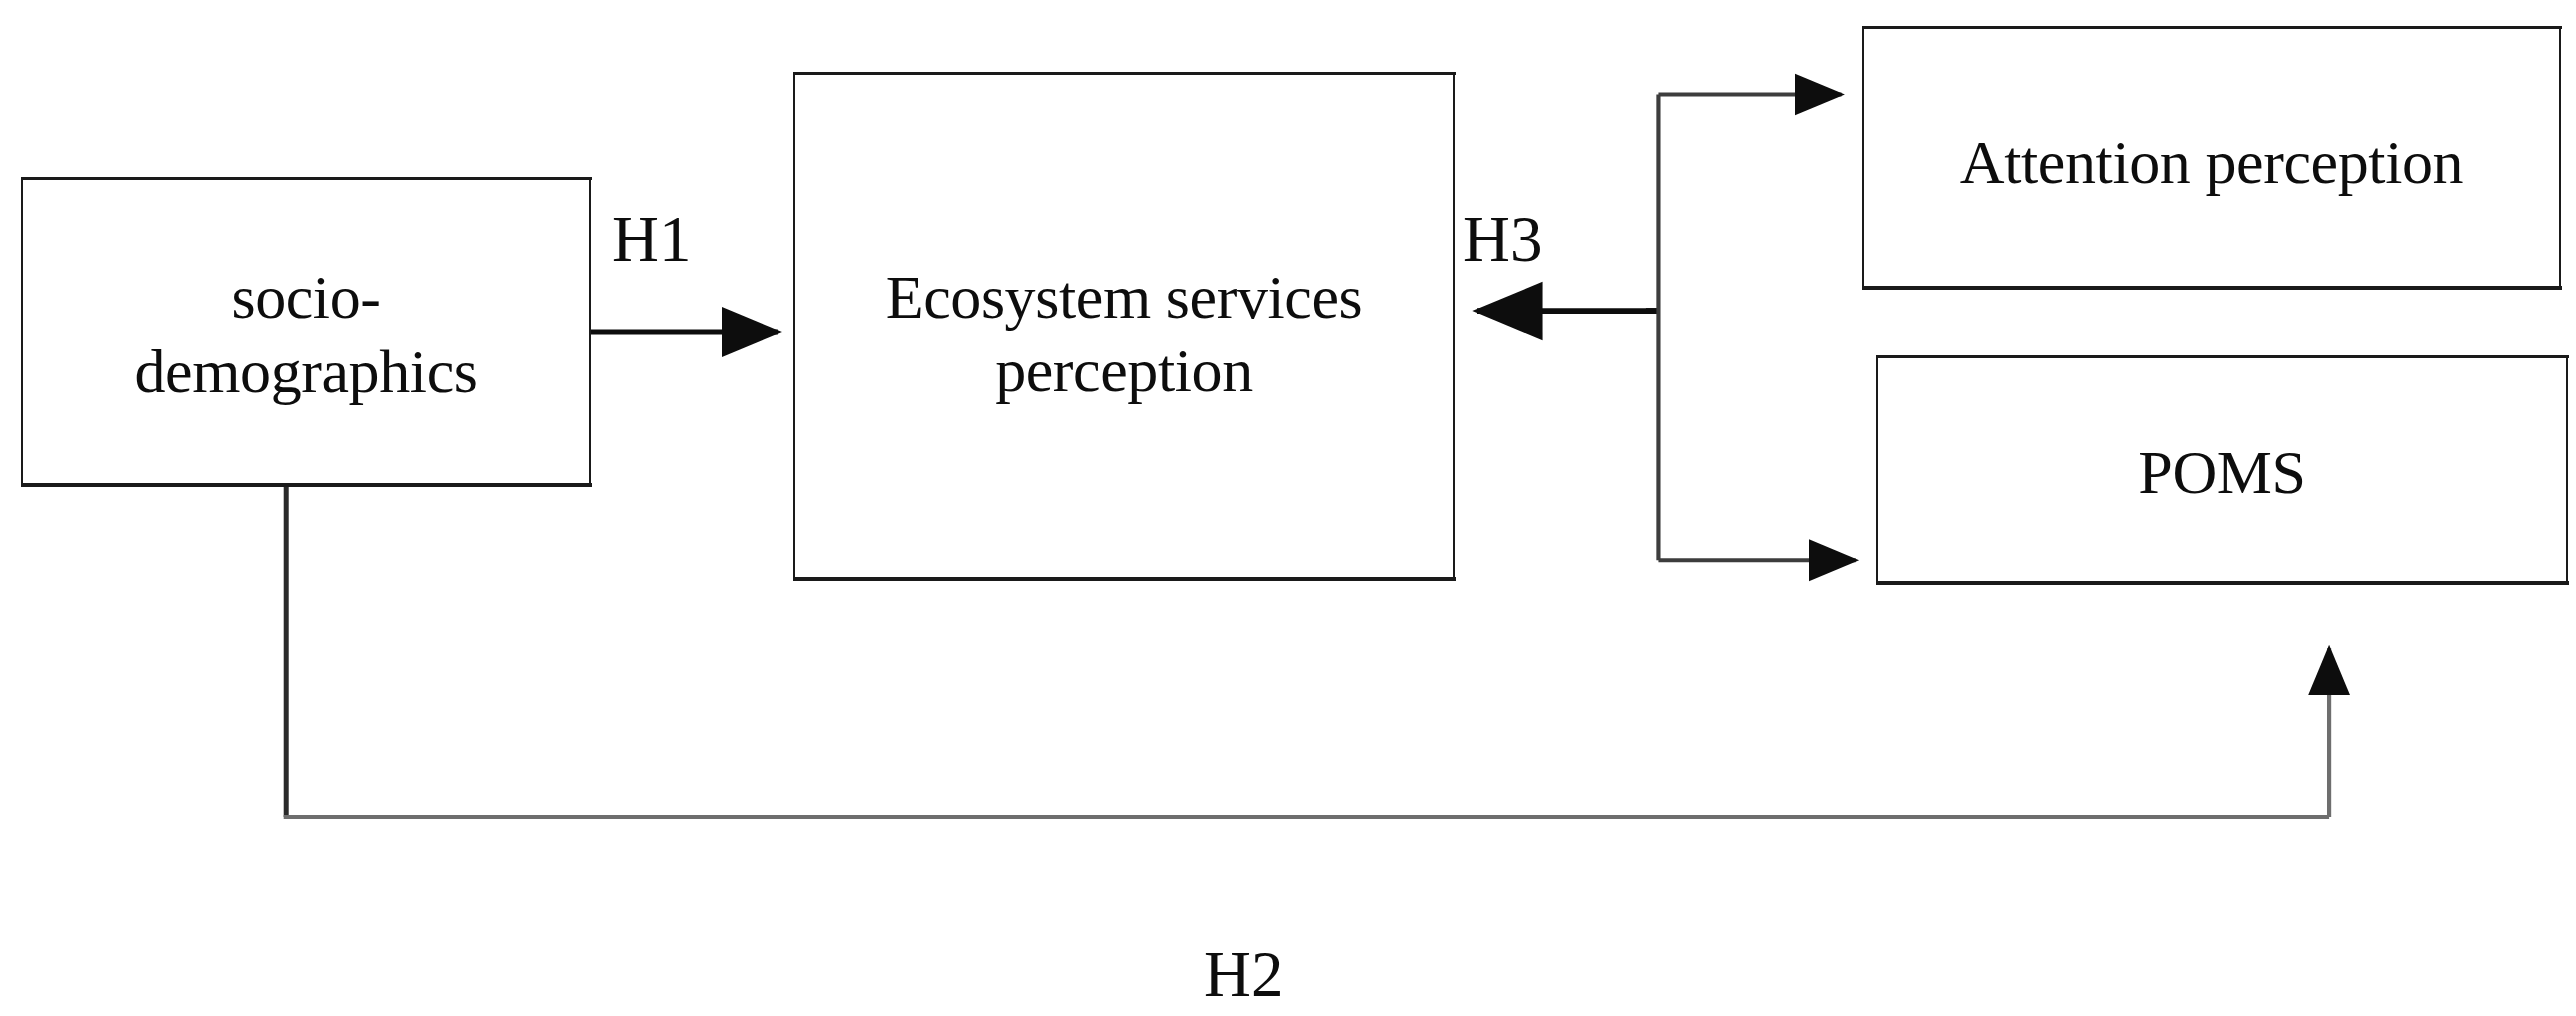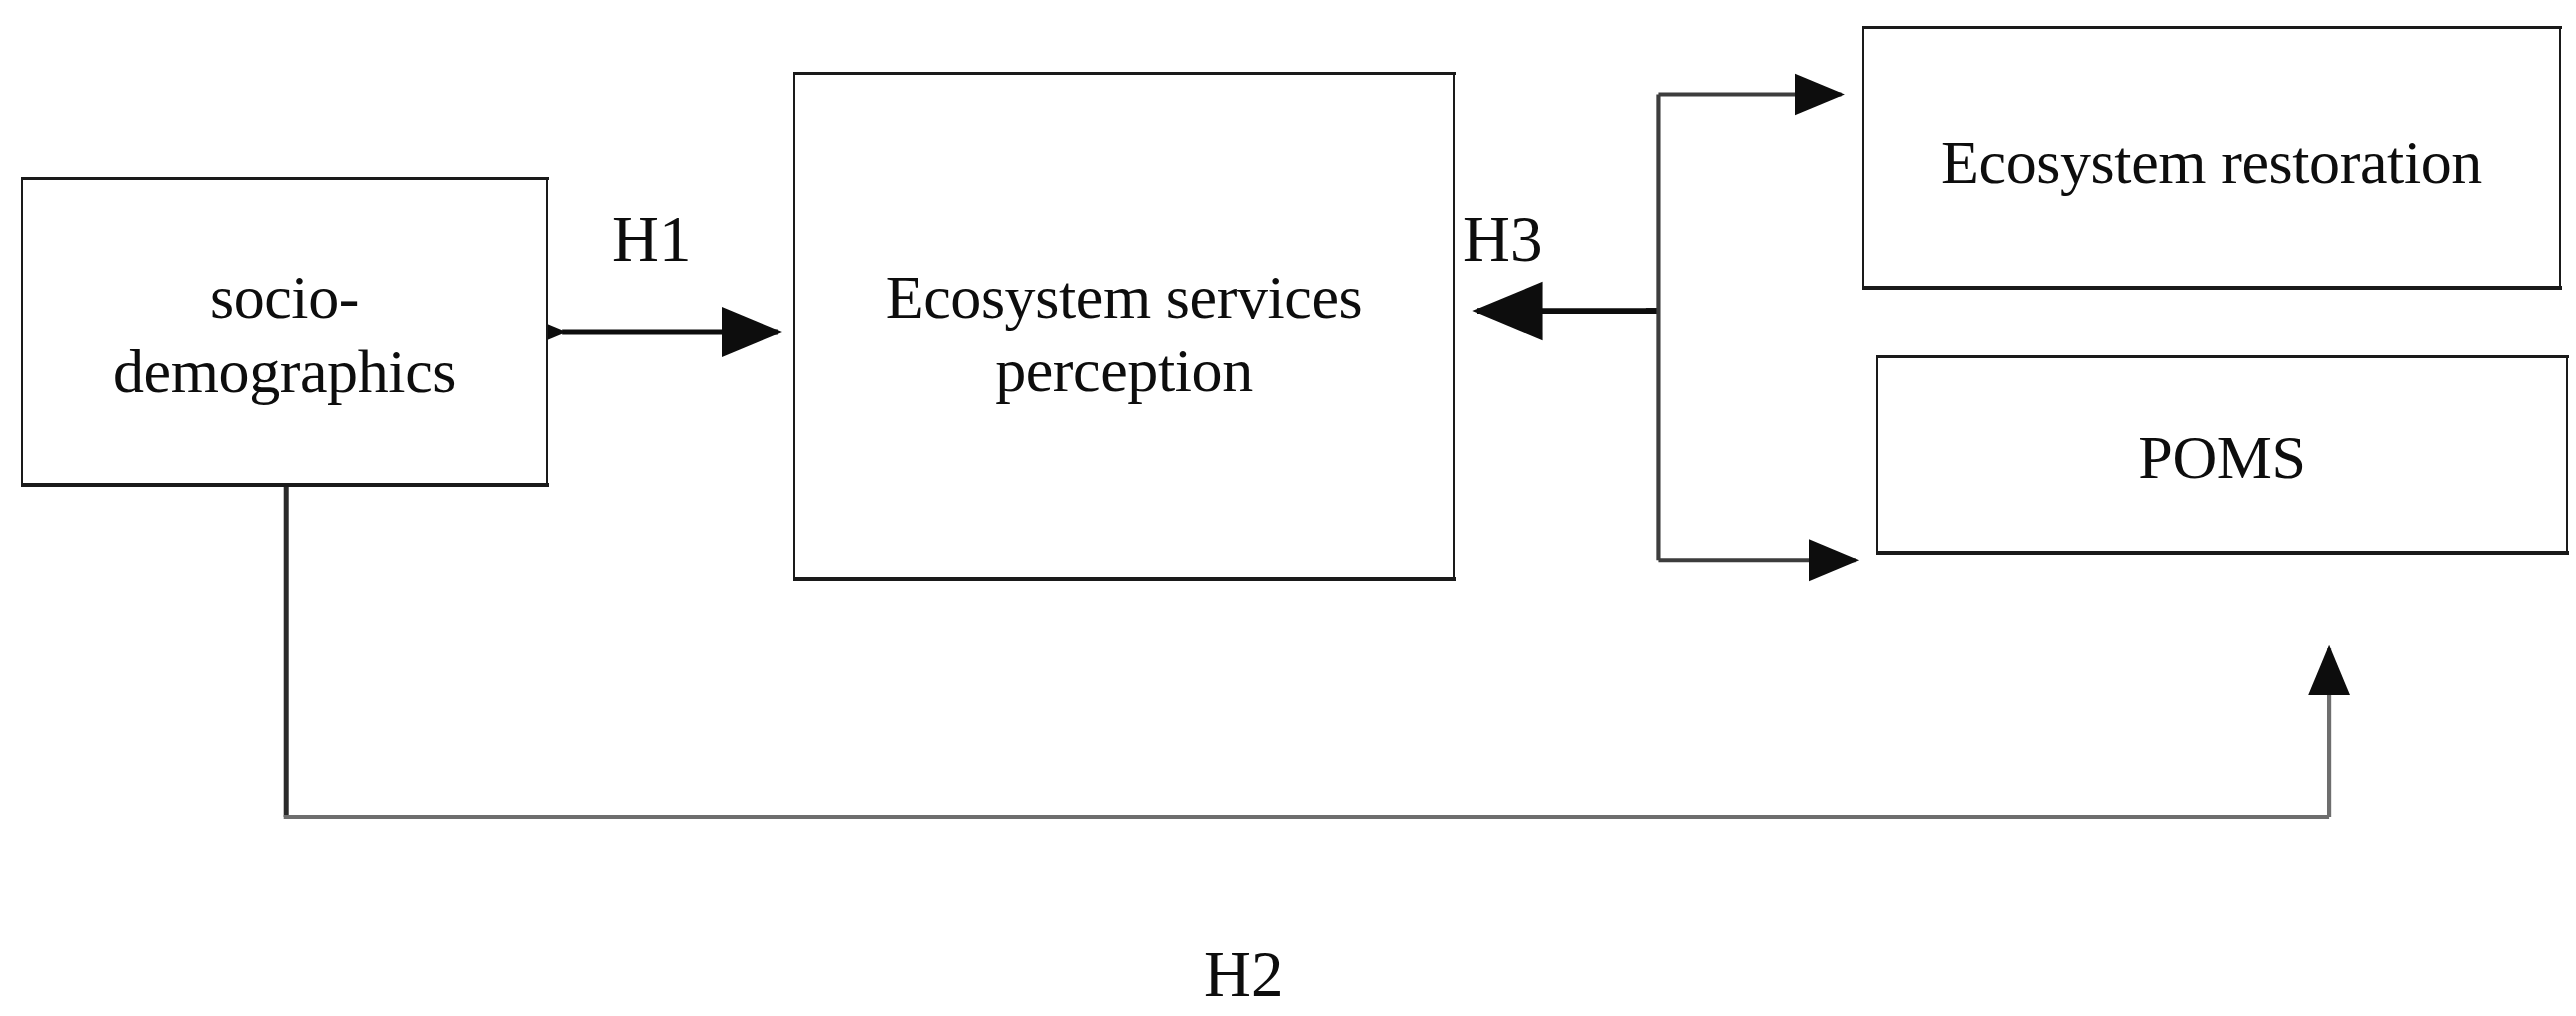--- a/index.html
+++ b/index.html
@@ -44,24 +44,24 @@
     z-index: 2;
     font-size: 62px;
     line-height: 1.18;
     color: #0d0d0d;
     letter-spacing: -0.4px;
     white-space: pre-line;
     padding: 0 11.7px;
   }
 
   
-  #node-socio      { left: 21px;   top: 177px; width: 527px; height: 309px; }
+  #node-socio      { left: 21px;   top: 177px; width: 570px; height: 309px; }
   #node-ecosystem  { left: 793px;  top: 72px;  width: 662px; height: 508px; }
   #node-attention  { left: 1862px; top: 26px;  width: 699px; height: 263px; }
-  #node-poms       { left: 1876px; top: 355px; width: 692px; height: 199px; }
+  #node-poms       { left: 1876px; top: 355px; width: 692px; height: 229px; }
 
   #node-socio .node-label      { transform: translateY(3.3px); }
   #node-ecosystem .node-label  { transform: translateY(8.4px); }
   #node-attention .node-label  { transform: translateY(5px); }
   #node-poms .node-label       { transform: translateY(3.3px); }
 
   
   .hyp-label {
     position: absolute;
     font-size: 65px;
@@ -128,21 +128,21 @@
     <span class="node-label">socio-
 demographics</span>
   </div>
 
   <div class="node" id="node-ecosystem">
     <span class="node-label">Ecosystem  services
 perception</span>
   </div>
 
   <div class="node" id="node-attention">
-    <span class="node-label">Ecosystem  restoration</span>
+    <span class="node-label">Attention  perception</span>
   </div>
 
   <div class="node" id="node-poms">
     <span class="node-label">POMS</span>
   </div>
 
   <div class="hyp-label" id="label-h1">H1</div>
 
   <div class="hyp-label" id="label-h3">H3</div>
 

